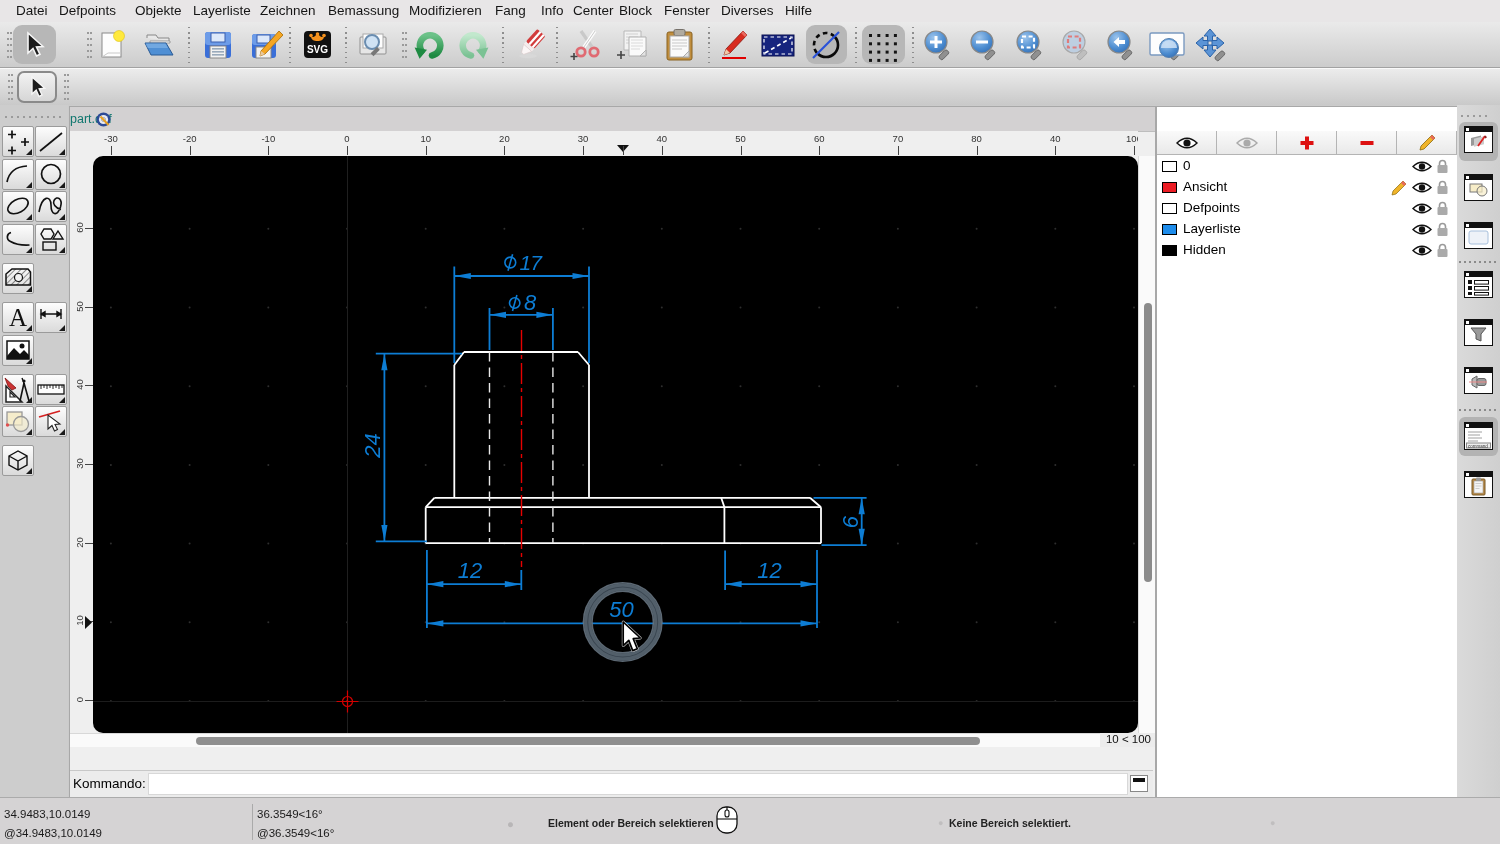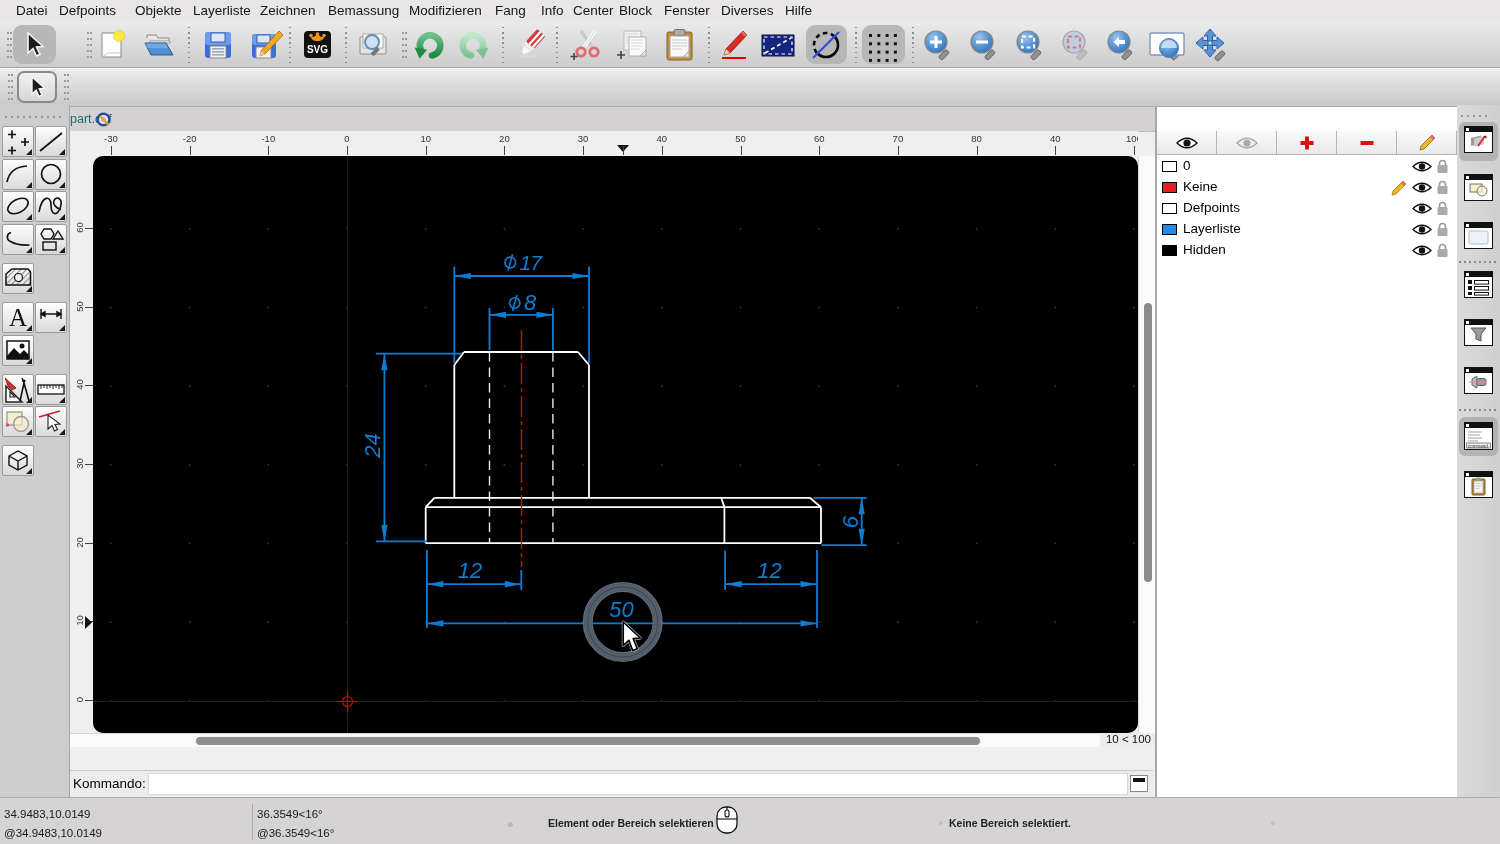--- a/index.html
+++ b/index.html
@@ -764,21 +764,21 @@
             <path d="M1,6.5 Q10,-2 19,6.5 Q10,15 1,6.5 Z" fill="#fff" stroke="#111" stroke-width="1.4"></path>
             <circle cx="10" cy="6.5" r="3.2" fill="#111"></circle>
           </svg>
         <svg style="position:absolute;left:279px;top:3px" width="13" height="15">
             <path d="M3.5,6 V4.5 a3,3 0 0 1 6,0 V6" fill="none" stroke="#9a9a9a" stroke-width="1.6"></path>
             <rect x="1.5" y="6" width="10" height="8" rx="1" fill="#aaa"></rect>
           </svg>
         </div>
       <div class="lrow" style="top:70px">
           <div class="lsw" style="background:#ec1c24"></div>
-          <span style="position:absolute;left:26px;top:2px">Keine</span>
+          <span style="position:absolute;left:26px;top:2px">Ansicht</span>
         <svg style="position:absolute;left:234px;top:3px" width="16" height="16">
             <path d="M12,1 L15,4 L5,14 L1,15 L2,11 Z" fill="#f0b429" stroke="#8a6a10" stroke-width="0.7"></path>
             <path d="M12,1 L15,4 L13,6 L10,3 Z" fill="#e86a5a"></path>
           </svg>
         <svg style="position:absolute;left:255px;top:4px" width="20" height="13">
             <path d="M1,6.5 Q10,-2 19,6.5 Q10,15 1,6.5 Z" fill="#fff" stroke="#111" stroke-width="1.4"></path>
             <circle cx="10" cy="6.5" r="3.2" fill="#111"></circle>
           </svg>
         <svg style="position:absolute;left:279px;top:3px" width="13" height="15">
             <path d="M3.5,6 V4.5 a3,3 0 0 1 6,0 V6" fill="none" stroke="#9a9a9a" stroke-width="1.6"></path>

